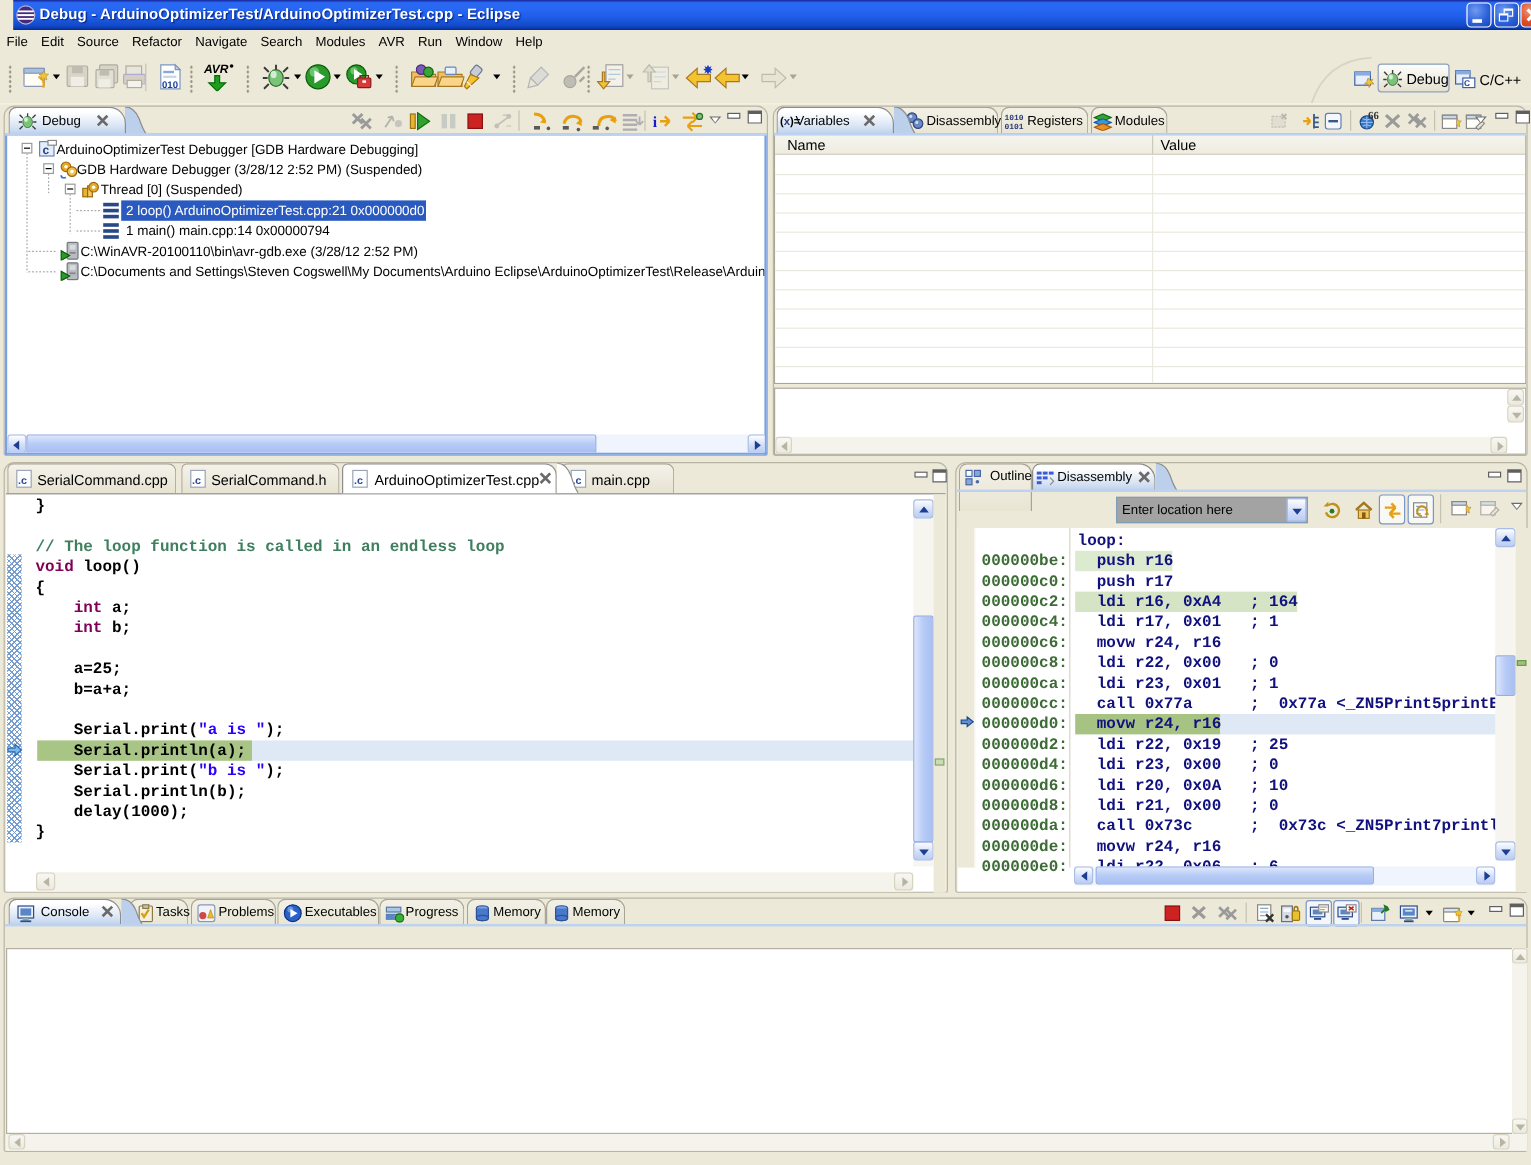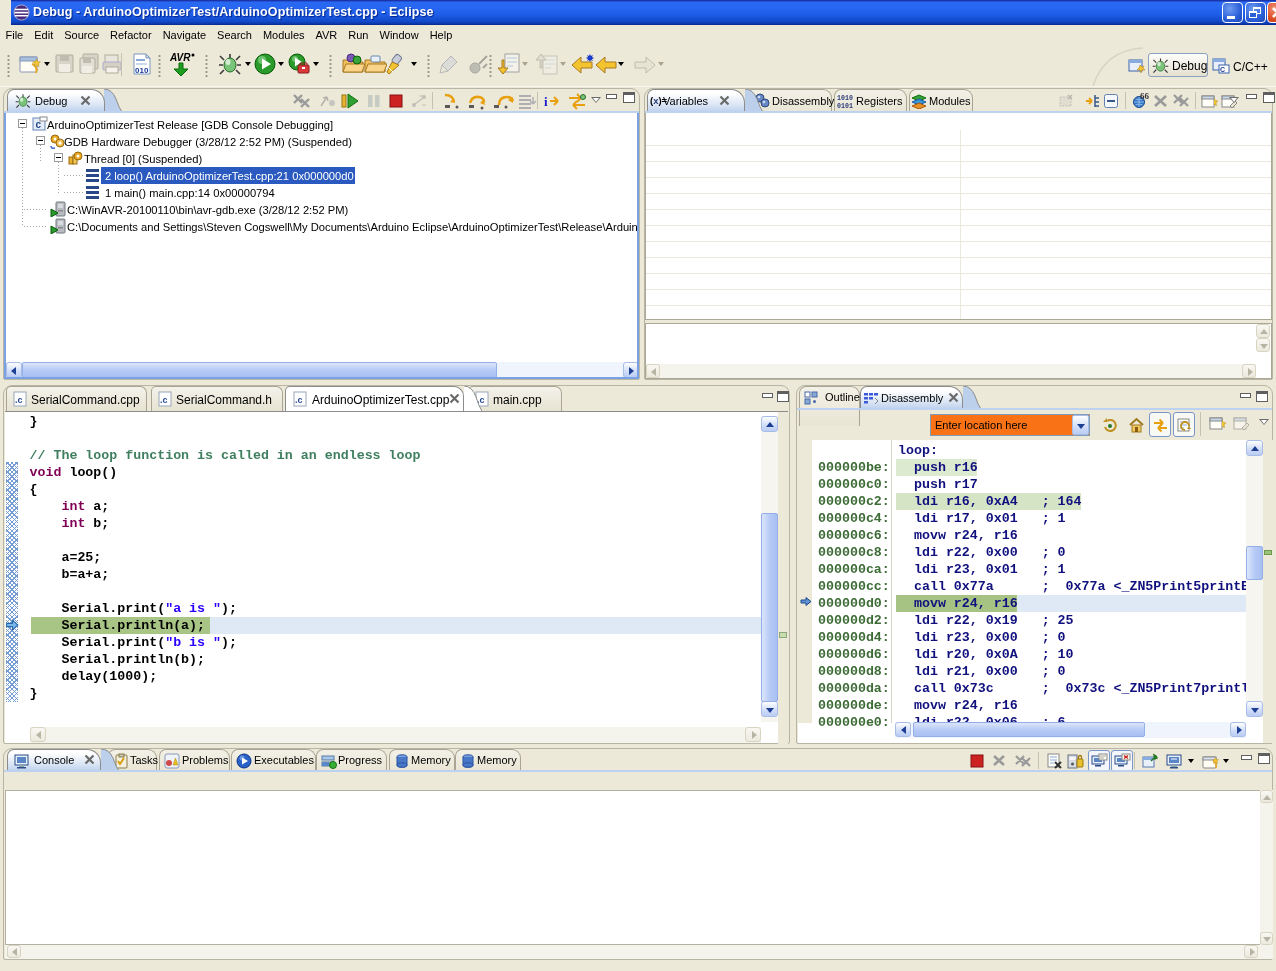--- a/index.html
+++ b/index.html
@@ -322,21 +322,21 @@
   <div class="dot" style="left:17px;top:96px;width:24px;height:1px;background-size:3px 1px"></div>
   <div class="dot" style="left:17px;top:113px;width:24px;height:1px;background-size:3px 1px"></div>
 
   <div class="trow" style="left:0;top:3px;width:630px">
     <div class="pmbox" style="left:12px"></div>
     <svg class="ticon" style="left:26px" viewBox="0 0 16 16">
             <rect x="1" y="2" width="12" height="12" fill="#e4edf8" stroke="#6888b8"></rect>
             <rect x="8" y="1" width="7" height="4" fill="#fff" stroke="#888"></rect>
             <text x="3.5" y="12" font-size="10" font-weight="bold" fill="#284888" font-family="Liberation Sans">c</text>
           </svg>
-    <span class="abs" style="left:41px;top:3px">ArduinoOptimizerTest Release [GDB Console Debugging]</span>
+    <span class="abs" style="left:41px;top:3px">ArduinoOptimizerTest Debugger [GDB Hardware Debugging]</span>
   </div>
   <div class="trow" style="left:0;top:20px;width:630px">
     <div class="pmbox" style="left:30px"></div>
     <svg class="ticon" style="left:43px" viewBox="0 0 16 16">
             <circle cx="6" cy="6" r="4" fill="#e8a820" stroke="#9a6a10"></circle>
             <circle cx="6" cy="6" r="1.5" fill="#fff"></circle>
             <circle cx="11" cy="10" r="4" fill="#f0c050" stroke="#9a6a10"></circle>
             <circle cx="11" cy="10" r="1.5" fill="#fff"></circle>
             <path d="M2 13 q0 3 4 2" stroke="#4868c8" fill="none" stroke-width="1.5"></path>
           </svg>
@@ -464,20 +464,25 @@
         <rect x="1" y="3" width="12" height="3" fill="#c8d8ec" stroke="#888"></rect>
         <path d="M9 13 l5-5 2 2 -5 5z" fill="#e8e4d0" stroke="#888"></path>
       </svg>
 
  <div class="viewmenu" style="left:584px;top:8px"></div>
  <div class="mm-min" style="left:601px;top:5px"></div>
  <div class="mm-max" style="left:618px;top:3px"></div>
  <div class="abs" style="left:0;top:22px;width:627px;height:2px;background:#bdd2f0;z-index:4"></div>
 
  <div class="sunken2" style="left:0;top:22px;width:627px;height:209px">
+  <div class="abs" style="left:0;top:0;width:625px;height:17px;background:linear-gradient(180deg,#f6f5ee,#eeece0);border-bottom:1px solid #cdc9b8">
+   <span class="abs" style="left:10px;top:2px;font-size:12px">Name</span>
+   <span class="abs" style="left:321px;top:2px;font-size:12px">Value</span>
+   <div class="abs" style="left:314px;top:0;width:1px;height:17px;background:#cdc9b8"></div>
+  </div>
   <div class="abs" style="left:0;top:18px;width:625px;height:189px;background:#fff">
    <div class="abs" style="left:314px;top:0;width:1px;height:189px;background:#ebe9dd"></div>
    <div class="abs" style="left:0;top:15px;width:625px;height:1px;background:#ebe9dd"></div>
    <div class="abs" style="left:0;top:31px;width:625px;height:1px;background:#ebe9dd"></div>
    <div class="abs" style="left:0;top:47px;width:625px;height:1px;background:#ebe9dd"></div>
    <div class="abs" style="left:0;top:63px;width:625px;height:1px;background:#ebe9dd"></div>
    <div class="abs" style="left:0;top:79px;width:625px;height:1px;background:#ebe9dd"></div>
    <div class="abs" style="left:0;top:95px;width:625px;height:1px;background:#ebe9dd"></div>
    <div class="abs" style="left:0;top:111px;width:625px;height:1px;background:#ebe9dd"></div>
    <div class="abs" style="left:0;top:127px;width:625px;height:1px;background:#ebe9dd"></div>
@@ -623,21 +628,21 @@
  </div>
  <svg class="swoosh" style="left:166px" width="18" height="23" viewBox="0 0 18 23">
         <path d="M0 0 Q8 0 12 10 Q15 19 18 23 L0 23 Z" fill="#bcd0ec"></path>
         <path d="M0 0 Q8 0 12 10 Q15 19 18 23" fill="none" stroke="#8c8c8c"></path>
       </svg>
  <div class="mm-min" style="left:443px;top:7px"></div>
  <div class="mm-max" style="left:459px;top:5px"></div>
  <div class="abs" style="left:0;top:22px;width:475px;height:2px;background:#bdd2f0;z-index:4"></div>
 
  <div class="abs" style="left:0;top:23px;width:475px;height:31px">
-  <div class="abs" style="left:133px;top:5px;width:160px;height:22px;background:#f97316;border:1px solid #7f9db9">
+  <div class="abs" style="left:133px;top:5px;width:160px;height:22px;background:#a3a3a3;border:1px solid #7f9db9">
     <span class="abs" style="left:4px;top:4px;font-size:11px">Enter location here</span>
     <div class="abs" style="left:141px;top:0px;width:17px;height:20px;background:linear-gradient(180deg,#fdfefe,#d0dcf8 60%,#bbcdf4);border:1px solid #a8bce8;border-radius:2px">
             <div class="arw" style="left:4px;top:8px;border-left:4px solid transparent;border-right:4px solid transparent;border-top:5px solid #1c3f94"></div>
           </div>
   </div>
   <svg class="abs" style="left:305px;top:8px" width="17" height="17" viewBox="0 0 17 17">
           <path d="M3 10 a5.5 5.5 0 1 0 2 -6" fill="none" stroke="#c09020" stroke-width="2"></path>
           <path d="M5 1 v4 h-4z" fill="#c09020"></path>
           <circle cx="8" cy="9" r="2" fill="#287828"></circle>
         </svg>

